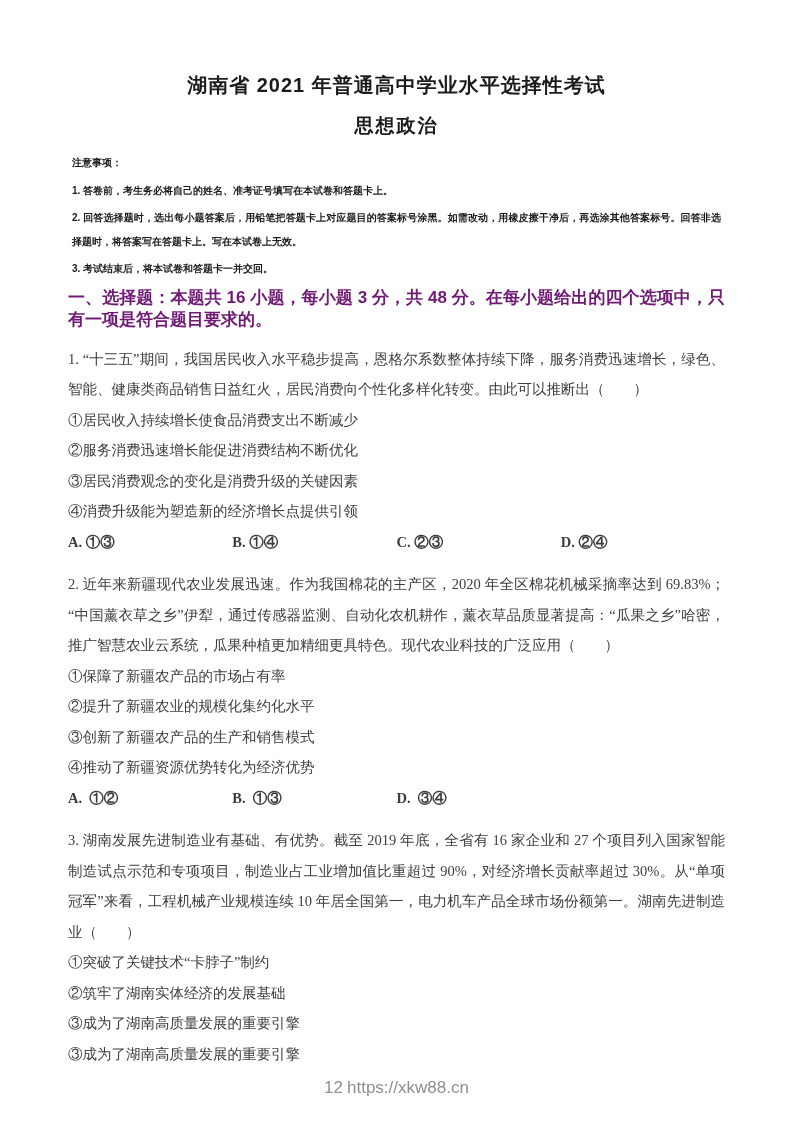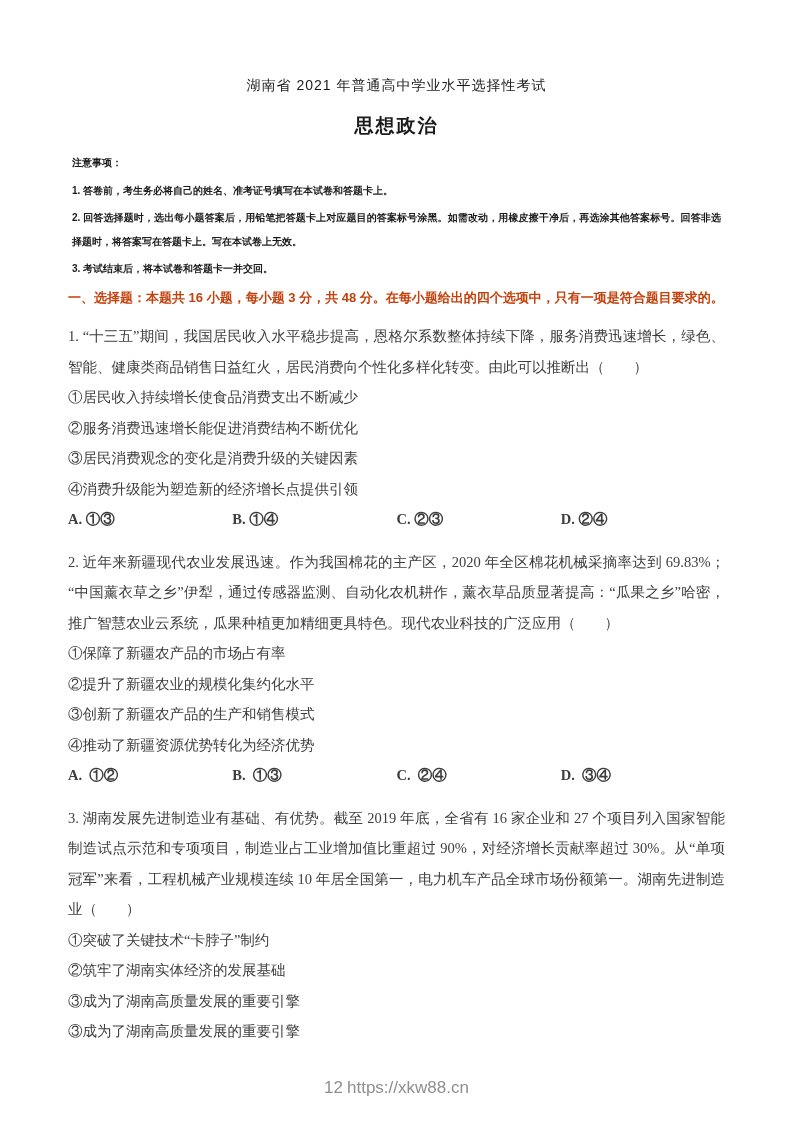--- a/index.html
+++ b/index.html
@@ -14,22 +14,22 @@
     margin: 0 auto;
     box-sizing: border-box;
     padding: 72px 68px 0 68px;
     background: #ffffff;
     overflow: hidden;
   }
   .title {
     margin: 0;
     text-align: center;
     font-family: "Liberation Sans", "DejaVu Sans", sans-serif;
-    font-size: 14px;
-    font-weight: normal;
+    font-size: 20px;
+    font-weight: bold;
     line-height: 26px;
     letter-spacing: 1px;
     color: #1b1b1b;
   }
   .subtitle {
     margin: 15px 0 0 0;
     text-align: center;
     font-family: Liberation Sans, sans-serif;
     font-size: 19px;
     font-weight: bold;
@@ -45,24 +45,24 @@
     font-family: "Liberation Sans", "DejaVu Sans", sans-serif;
     font-size: 10px;
     font-weight: bold;
     line-height: 23.5px;
     color: #1b1b1b;
     text-align: justify;
   }
   .section-heading {
     margin: 6px 0 0 0;
     font-family: "Liberation Sans", "DejaVu Sans", sans-serif;
-    font-size: 13px;
+    font-size: 17px;
     font-weight: bold;
     line-height: 22.5px;
-    color: #c2410c;
+    color: #701a75;
     text-align: justify;
   }
   .question { margin: 0; }
   .stem {
     margin: 12px 0 0 0;
     font-family: "Liberation Serif", "DejaVu Serif", serif;
     font-size: 14.5px;
     font-weight: normal;
     line-height: 30.5px;
     color: #3d3d3d;
@@ -130,21 +130,20 @@
 
   <div class="question">
     <p class="stem">2. 近年来新疆现代农业发展迅速。作为我国棉花的主产区，2020 年全区棉花机械采摘率达到 69.83%；“中国薰衣草之乡”伊犁，通过传感器监测、自动化农机耕作，薰衣草品质显著提高：“瓜果之乡”哈密，推广智慧农业云系统，瓜果种植更加精细更具特色。现代农业科技的广泛应用（　　）</p>
     <p class="statement">①保障了新疆农产品的市场占有率</p>
     <p class="statement">②提升了新疆农业的规模化集约化水平</p>
     <p class="statement">③创新了新疆农产品的生产和销售模式</p>
     <p class="statement">④推动了新疆资源优势转化为经济优势</p>
     <div class="choices">
       <span>A.  ①②</span>
       <span>B.  ①③</span>
-      <span>C.  ②④</span>
       <span>D.  ③④</span>
     </div>
   </div>
 
   <div class="question">
     <p class="stem">3. 湖南发展先进制造业有基础、有优势。截至 2019 年底，全省有 16 家企业和 27 个项目列入国家智能制造试点示范和专项项目，制造业占工业增加值比重超过 90%，对经济增长贡献率超过 30%。从“单项冠军”来看，工程机械产业规模连续 10 年居全国第一，电力机车产品全球市场份额第一。湖南先进制造业（　　）</p>
     <p class="statement">①突破了关键技术“卡脖子”制约</p>
     <p class="statement">②筑牢了湖南实体经济的发展基础</p>
     <p class="statement">③成为了湖南高质量发展的重要引擎</p>
     <p class="statement">③成为了湖南高质量发展的重要引擎</p>

